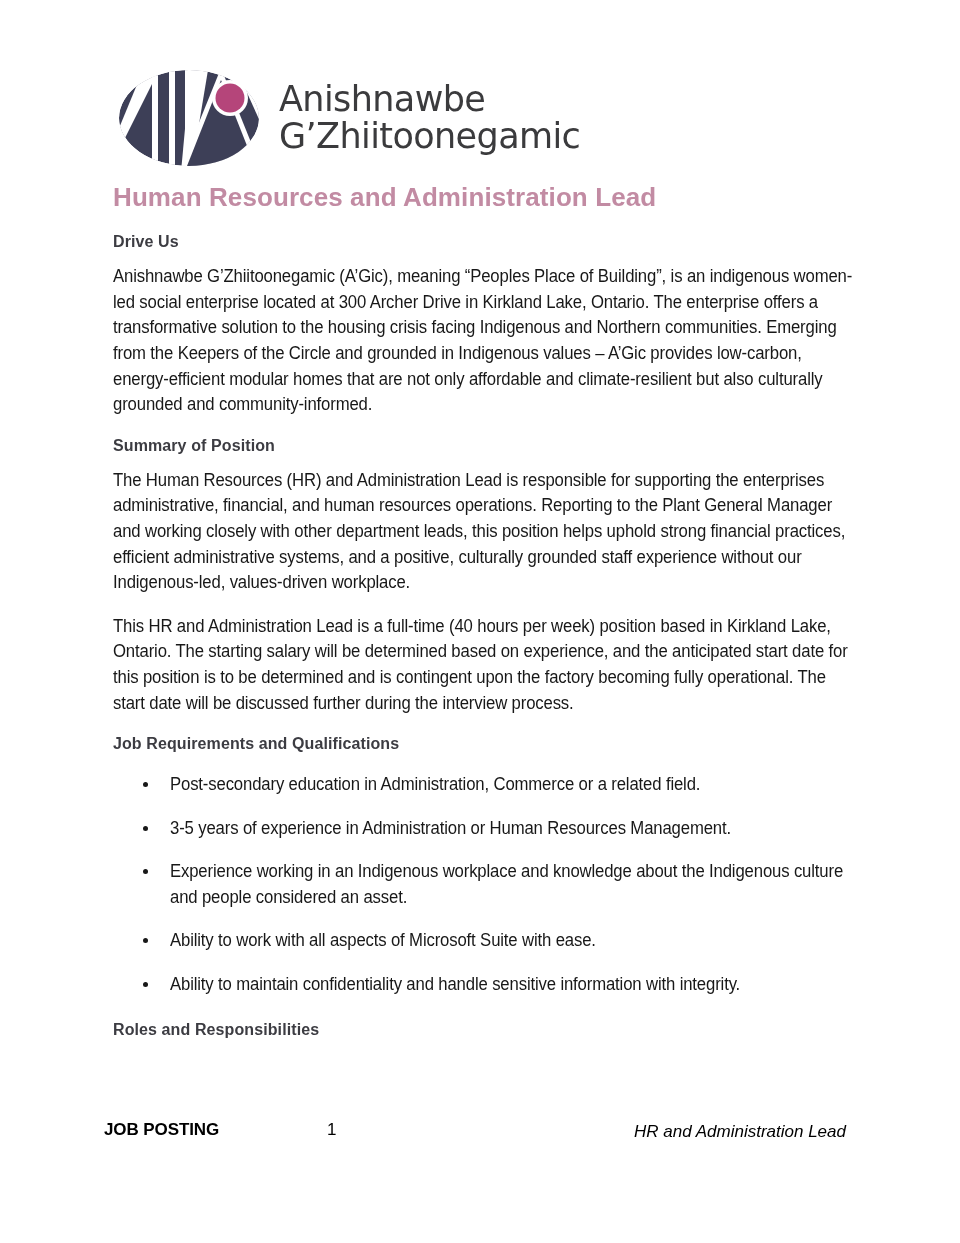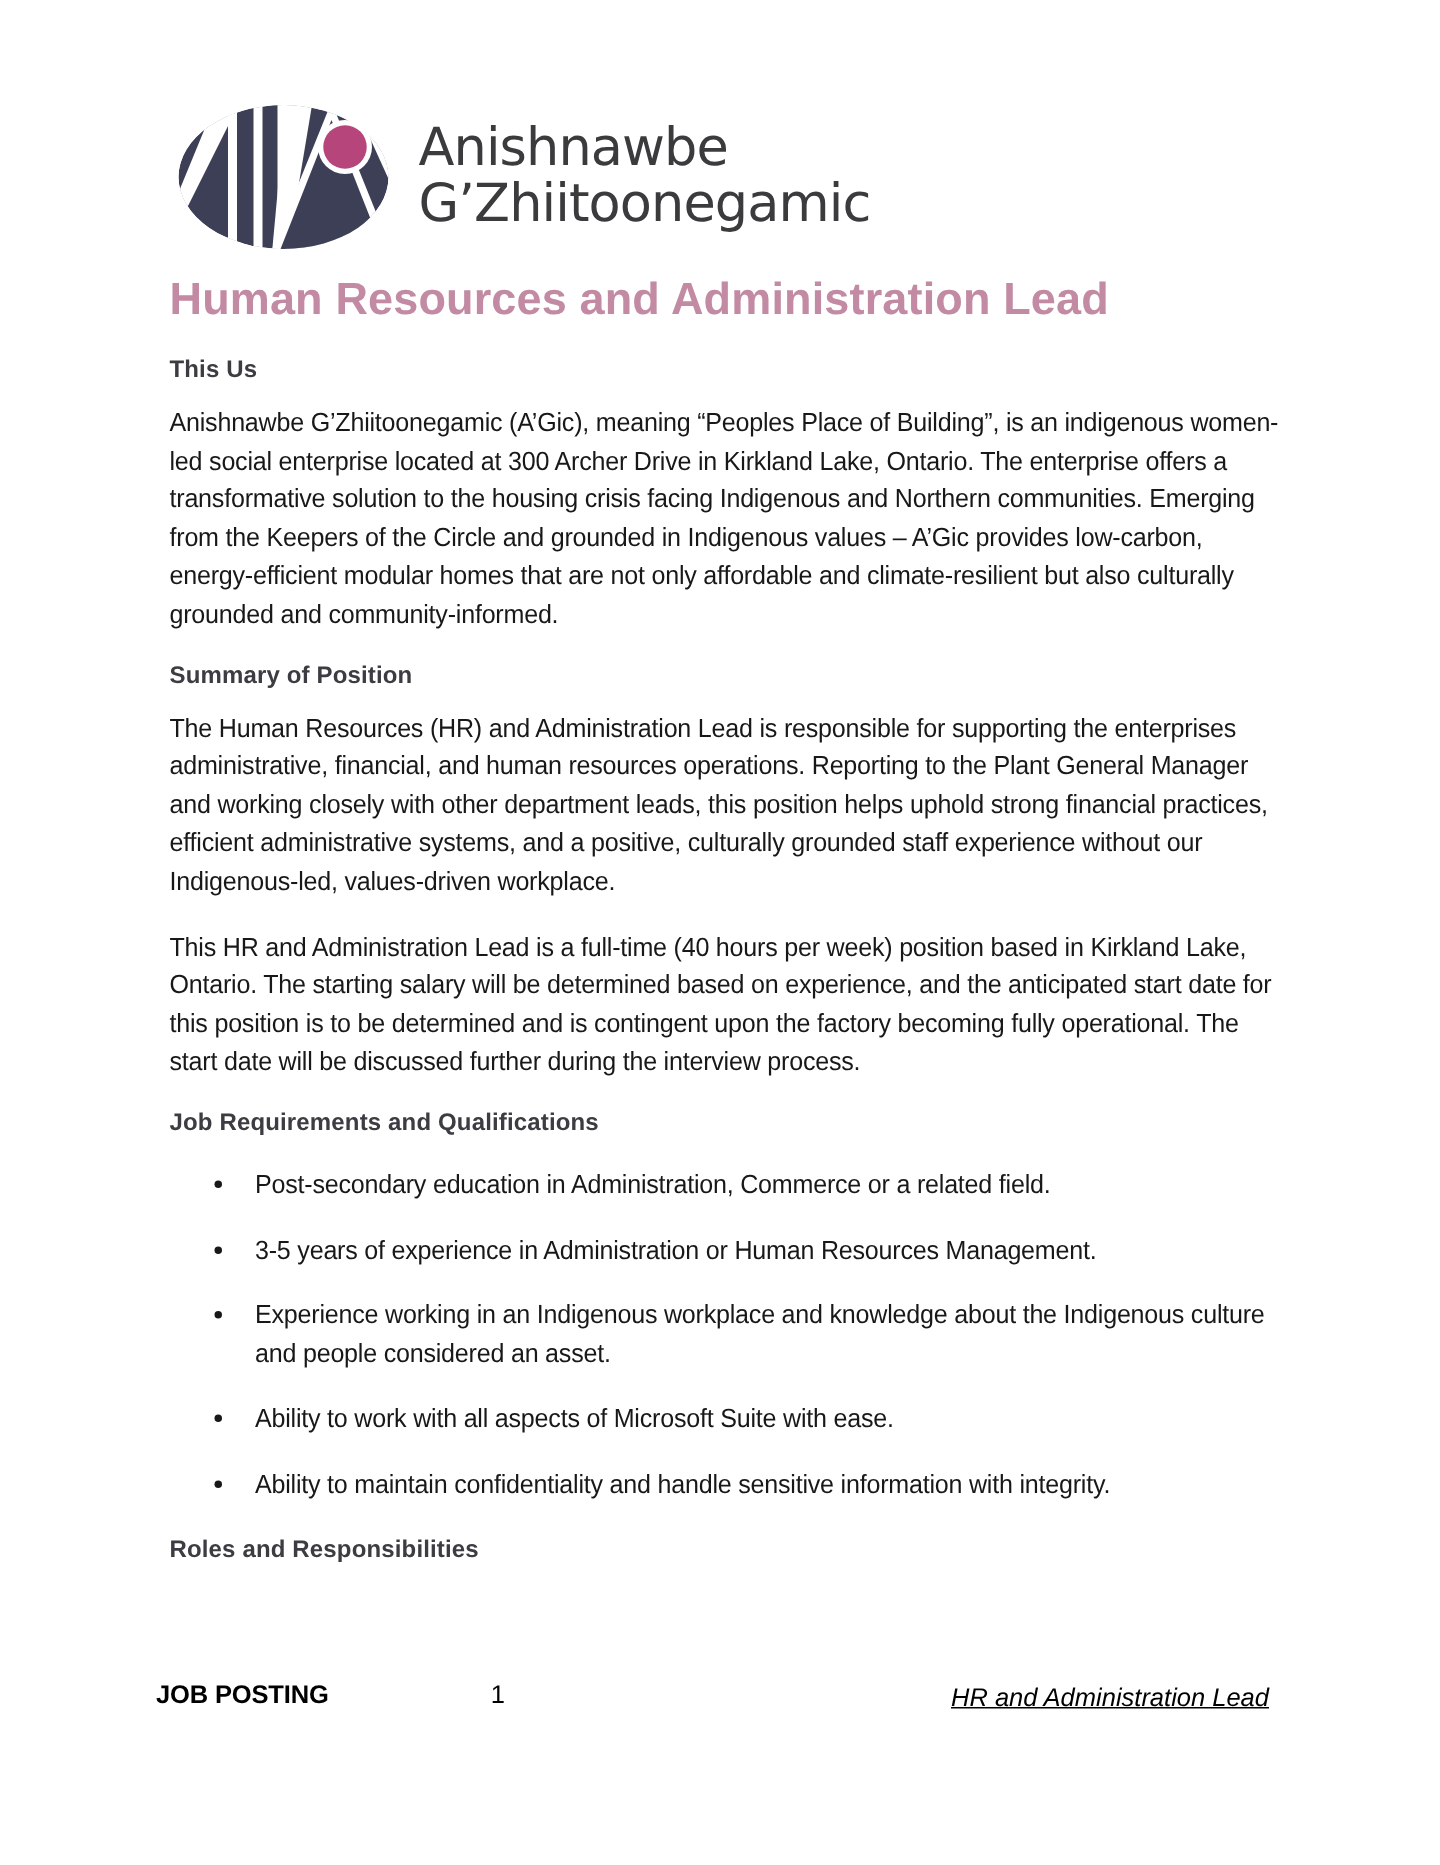--- a/index.html
+++ b/index.html
@@ -58,21 +58,21 @@
   
   .content {
     position: absolute;
     left: 113px;
     top: 182px;
     width: 740px;
   }
 
   .doc-title {
     font-family: "Liberation Sans", sans-serif;
-    font-size: 30px;
+    font-size: 26px;
     font-weight: bold;
     color: #c28ba3;
     letter-spacing: 0.1px;
     margin: 0 0 19px 0;
     line-height: 1.2;
   }
 
   .section-heading {
     font-family: "Liberation Sans", sans-serif;
     font-size: 16px;
@@ -153,21 +153,20 @@
     flex: 0 0 auto;
     margin-left: 108px;
   }
   .footer-right {
     flex: 0 0 auto;
     margin-left: auto;
     font-style: italic;
     text-align: right;
     line-height: 24px;
     max-width: 215px;
-    text-decoration: underline;
   }
 </style>
 </head>
 <body>
 
 <div class="page">
 
   <div class="logo-block">
     <svg class="logo-mark" viewBox="0 0 152 100" aria-hidden="true">
       <defs>
@@ -201,21 +200,21 @@
     <div class="wordmark">
       <div class="wordmark-line">Anishnawbe</div>
       <div class="wordmark-line">G’Zhiitoonegamic</div>
     </div>
   </div>
 
   <div class="content">
 
     <h1 class="doc-title">Human Resources and Administration Lead</h1>
 
-    <h2 class="section-heading">This Us</h2>
+    <h2 class="section-heading">Drive Us</h2>
     <p class="body">Anishnawbe G’Zhiitoonegamic (A’Gic), meaning “Peoples Place of Building”, is an indigenous women-led social enterprise located at 300 Archer Drive in Kirkland Lake, Ontario. The enterprise offers a transformative solution to the housing crisis facing Indigenous and Northern communities. Emerging from the Keepers of the Circle and grounded in Indigenous values – A’Gic provides low-carbon, energy-efficient modular homes that are not only affordable and climate-resilient but also culturally grounded and community-informed.</p>
 
     <h2 class="section-heading">Summary of Position</h2>
     <p class="body">The Human Resources (HR) and Administration Lead is responsible for supporting the enterprises administrative, financial, and human resources operations. Reporting to the Plant General Manager and working closely with other department leads, this position helps uphold strong financial practices, efficient administrative systems, and a positive, culturally grounded staff experience without our Indigenous-led, values-driven workplace.</p>
     <p class="body">This HR and Administration Lead is a full-time (40 hours per week) position based in Kirkland Lake, Ontario. The starting salary will be determined based on experience, and the anticipated start date for this position is to be determined and is contingent upon the factory becoming fully operational. The start date will be discussed further during the interview process.</p>
 
     <h2 class="section-heading">Job Requirements and Qualifications</h2>
     <ul class="bullets">
       <li>
         <span class="bullet-dot"></span>

